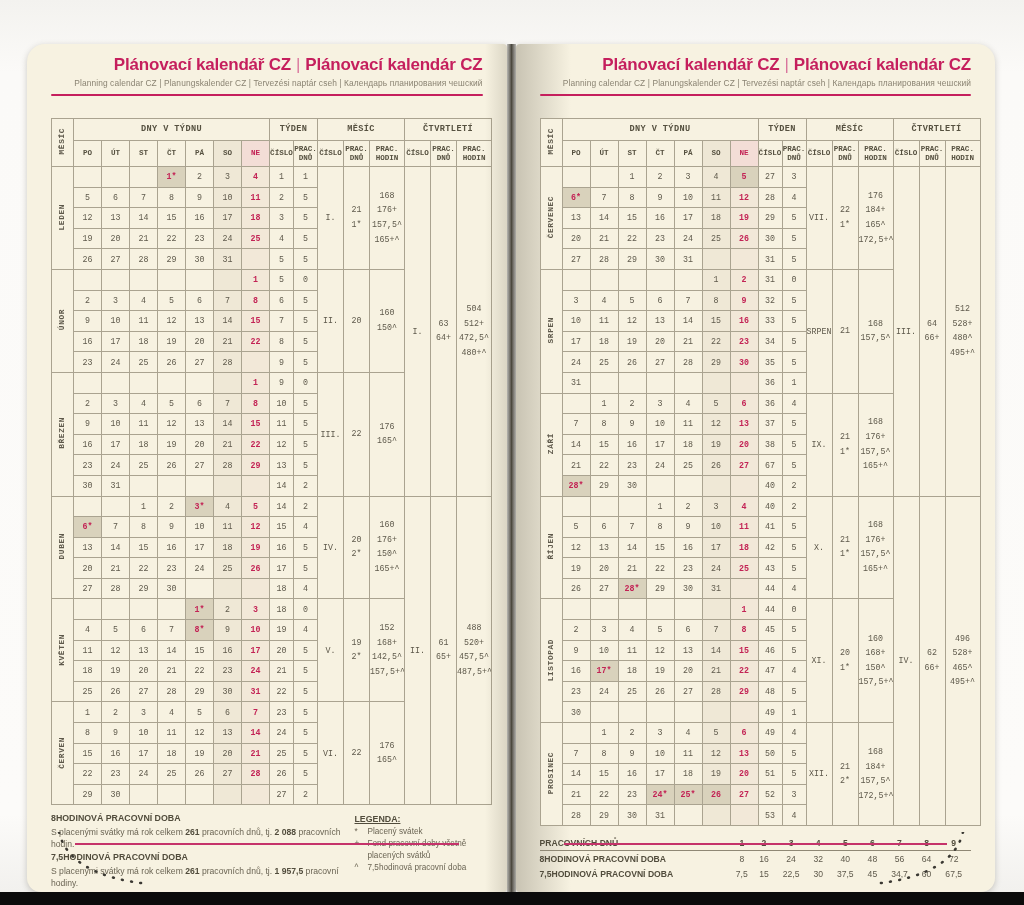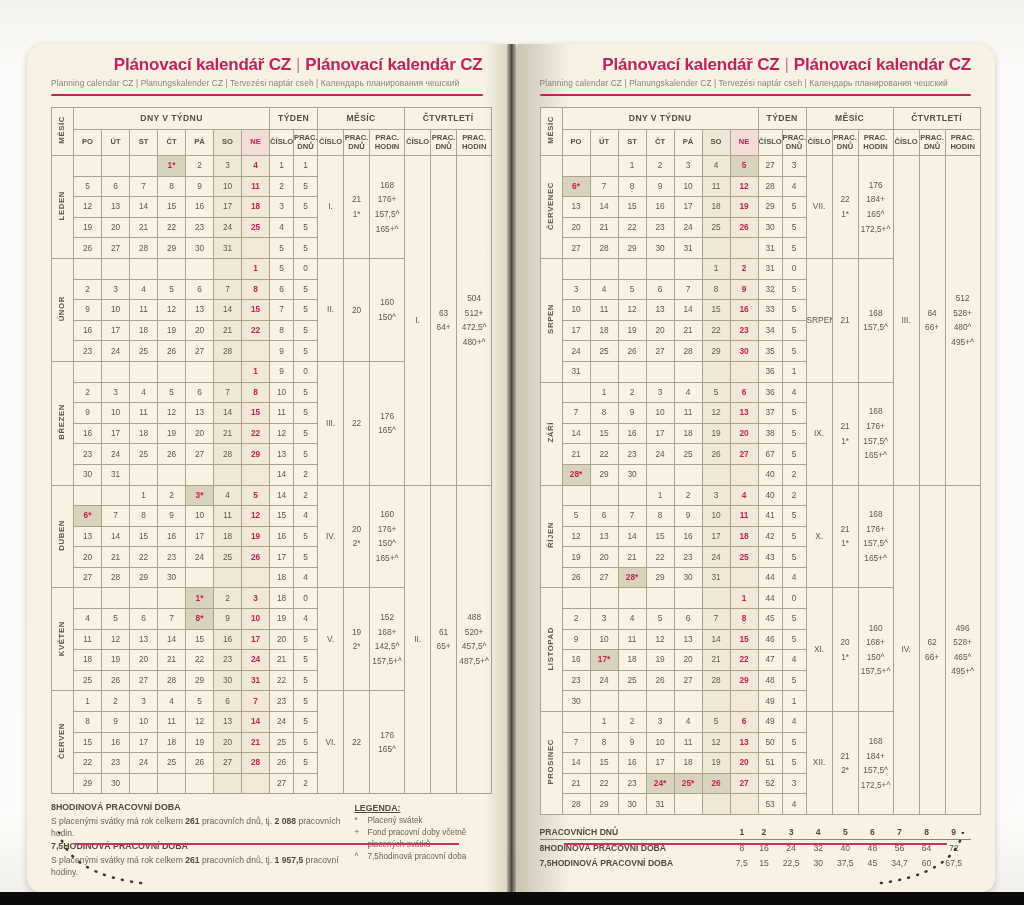--- a/index.html
+++ b/index.html
@@ -19,24 +19,24 @@
   .pageR{border-radius:4px 18px 14px 4px;}
   .pageL::after{content:"";position:absolute;top:0;bottom:0;right:0;width:22px;
     background:linear-gradient(to left, rgba(90,84,66,.18), rgba(90,84,66,0));pointer-events:none;}
   .pageR::before{content:"";position:absolute;top:0;bottom:0;left:0;width:55px;
     background:linear-gradient(to right, rgba(80,75,60,.28), rgba(80,75,60,0));pointer-events:none;}
   .gutter{width:9px;background:linear-gradient(to right, rgba(50,48,40,.25), #4e4b42 50%, rgba(50,48,40,.3));}
   .inner{position:absolute;left:24px;right:24px;top:0;bottom:0;}
 
   .ptitle{margin-top:11px;text-align:right;font-size:17px;font-weight:bold;color:#c51f5d;letter-spacing:-.2px;}
   .ptitle .sep{font-weight:normal;color:#d9749c;padding:0 5px;}
-  .psub{margin-top:3px;text-align:left;font-size:8.4px;color:#8a8372;letter-spacing:.1px;}
+  .psub{margin-top:3px;text-align:right;font-size:8.4px;color:#8a8372;letter-spacing:.1px;}
   .prule{height:2px;background:#c51f5d;margin-top:6px;border-radius:1px;}
 
-  table.cal{border-collapse:collapse;width:100%;table-layout:fixed;margin-top:11px;}
+  table.cal{border-collapse:collapse;width:100%;table-layout:fixed;margin-top:22px;font-family:Liberation Mono, monospace;}
   .cal th,.cal td{border:1px solid #aaa390;padding:0;text-align:center;vertical-align:middle;
      color:#5e594b;font-size:8.3px;line-height:1.1;overflow:hidden;}
   .cal thead th{font-weight:bold;color:#565140;background:#f7f2e1;}
   .cal thead .grp{height:21px;font-size:8.6px;letter-spacing:.4px;}
   .cal thead .sub{height:25px;font-size:7.6px;}
   .cal thead .soh{background:#eee7d5;}
   .cal thead .neh{background:#f3ddd6;color:#c32355;}
   .vert{writing-mode:vertical-rl;transform:rotate(180deg);display:inline-block;
      font-size:7.8px;letter-spacing:.6px;font-weight:bold;color:#5e594b;white-space:nowrap;}
   .cal tbody td{height:19.6px;background:#f7f2e1;}

